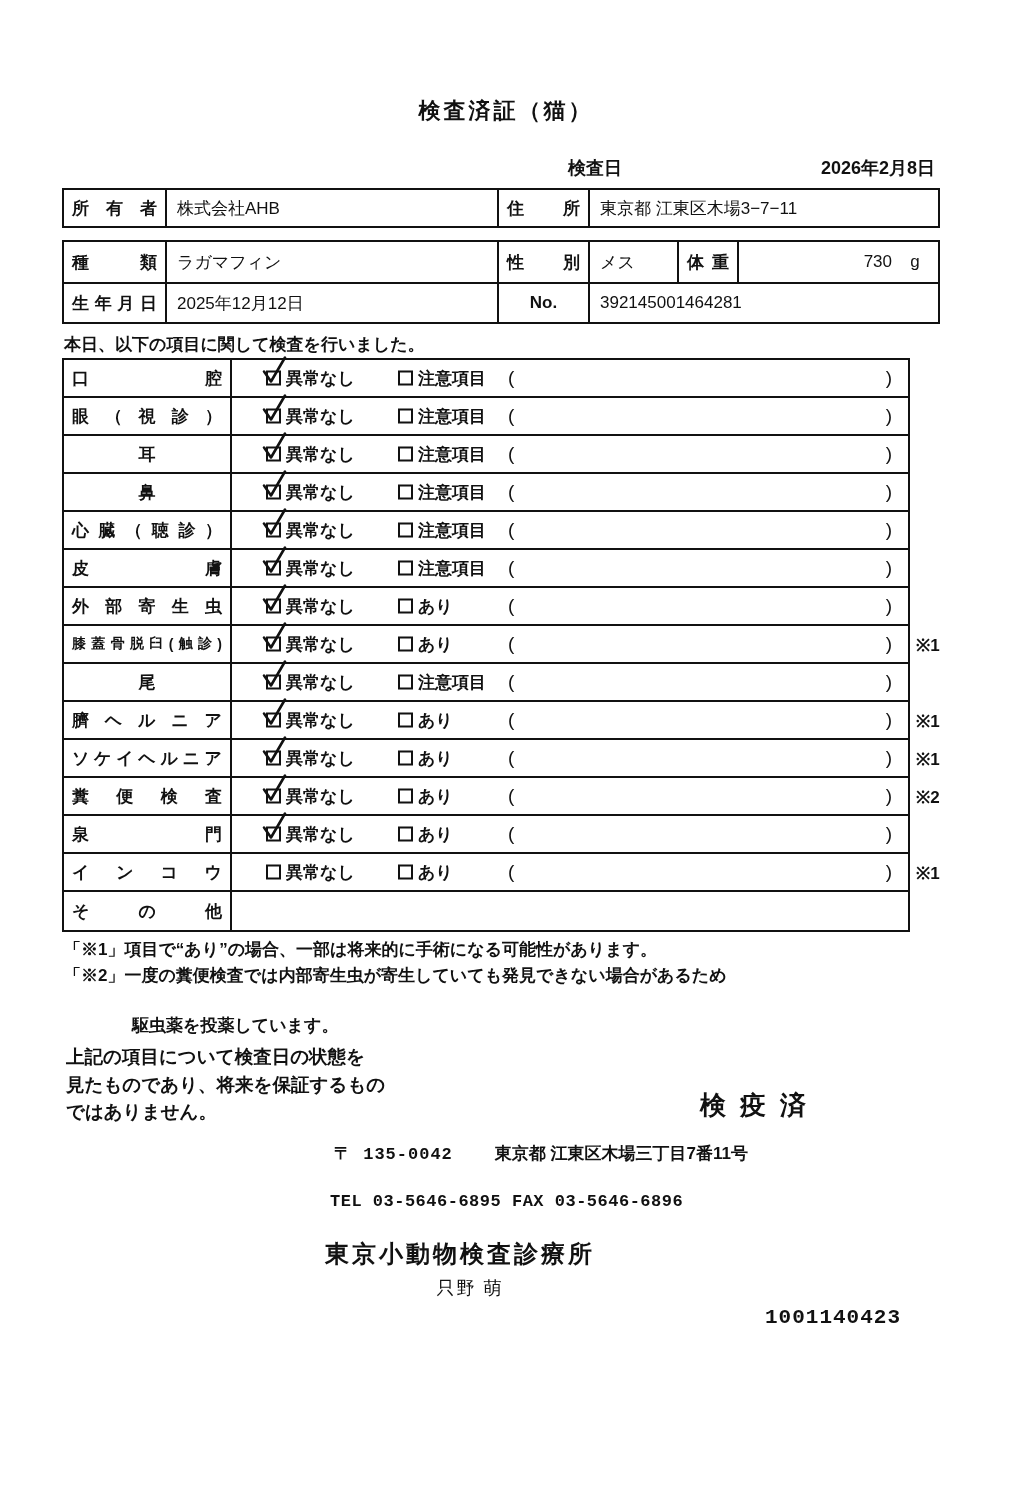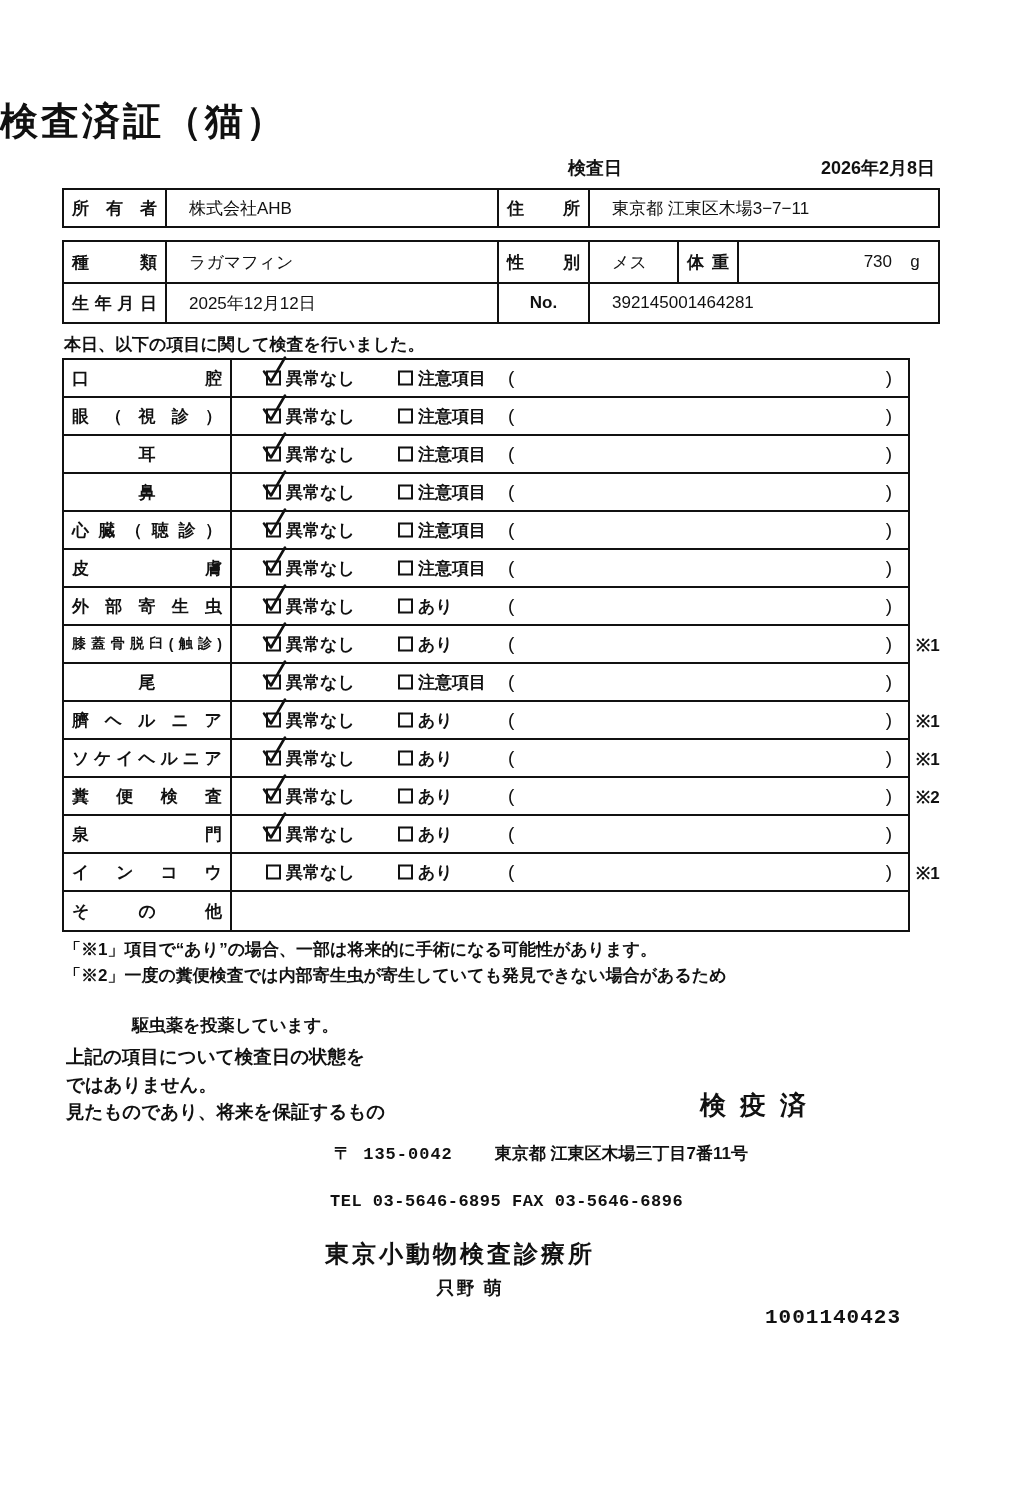--- a/index.html
+++ b/index.html
@@ -1,35 +1,35 @@
 <!DOCTYPE html>
 <html><head>
 <meta charset="utf-8">
 <style>
   * { margin:0; padding:0; box-sizing:border-box; }
   html,body { background:#e8e8e8; }
   body { font-family:"Liberation Sans", sans-serif; color:#111; }
   .page { position:relative; width:1012px; height:1486px; background:#ffffff; margin:0 auto; overflow:hidden; }
 
-  .title { position:absolute; top:96px; left:0; width:100%; 
-           font-size:38px; font-weight:600; letter-spacing:3px; }
+  .title { position:absolute; top:96px; left:0; width:100%; text-align:center;
+           font-size:22px; font-weight:600; letter-spacing:3px; }
 
   .date-label { position:absolute; top:156px; left:568px; font-size:18px; font-weight:600; }
   .date-value { position:absolute; top:156px; right:77px; font-size:18px; font-weight:600; }
 
   .tbl { position:absolute; left:62px; width:878px; border:2px solid #111; background:#fff; }
   .tbl1 { top:188px; }
   .tbl2 { top:240px; }
   .tr { display:flex; height:40px; }
   .tbl1 .tr { height:36px; }
   .tbl2 .tr + .tr { border-top:2px solid #111; }
   .c { border-right:2px solid #111; display:flex; align-items:center; font-size:17px; }
   .c:last-child { border-right:none; }
   .lab { font-weight:600; }
-  .val { padding-left:22px; font-weight:500; }
+  .val { padding-left:10px; font-weight:500; }
   .w103 { width:103px; } .w332 { width:332px; } .w91 { width:91px; }
   .w89 { width:89px; } .w60 { width:60px; } .grow { flex:1; }
   .ccenter { justify-content:center; font-weight:600; }
   .wv { flex:1; text-align:right; font-weight:500; }
   .wu { width:46px; text-align:center; font-weight:500; }
 
   .statement { position:absolute; top:333px; left:64px; font-size:17px; font-weight:600; }
 
   .checklist { position:absolute; top:358px; left:62px; width:848px; border:2px solid #111; background:#fff; }
   .trow { display:flex; height:38px; border-bottom:2px solid #111; }
@@ -58,21 +58,21 @@
   .stamp { position:absolute; top:1088px; left:700px; font-size:26px; font-weight:600; letter-spacing:14px; white-space:nowrap; }
 
   .postal-line { position:absolute; top:1142px; left:318px; display:flex; gap:42px; align-items:baseline;margin-left:16px; }
   .postal { font-family:"Liberation Mono", monospace; font-size:17px; font-weight:600; letter-spacing:1px; }
   .clinic-addr { font-size:17px; font-weight:600; }
 
   .telfax { position:absolute; top:1192px; left:330px; font-family:"Liberation Mono", monospace;
             font-size:17px; font-weight:600; letter-spacing:0.5px; }
 
   .clinic { position:absolute; top:1238px; left:325px; font-size:24px; font-weight:600; letter-spacing:3px; }
-  .vet { position:absolute; top:1276px; left:325px; width:290px; text-align:center; font-size:18px; font-weight:700; letter-spacing:2px; }
+  .vet { position:absolute; top:1276px; left:325px; width:290px; text-align:center; font-size:18px; font-weight:400; letter-spacing:2px; }
   .serial { position:absolute; top:1306px; left:765px; font-family:"Liberation Mono", monospace;
             font-size:21px; font-weight:600; letter-spacing:1px; }
 </style>
 </head>
 <body>
 
 <div class="page">
 
   <div class="title">検査済証（猫）</div>
 
@@ -488,22 +488,22 @@
     </div>
 
   </div>
 
   <div class="fn fn1">「※1」項目で“あり”の場合、一部は将来的に手術になる可能性があります。</div>
   <div class="fn fn2">「※2」一度の糞便検査では内部寄生虫が寄生していても発見できない場合があるため</div>
   <div class="fn fn3">駆虫薬を投薬しています。</div>
 
   <div class="disclaimer">
     <div>上記の項目について検査日の状態を</div>
+    <div>見たものであり、将来を保証するもの</div>
     <div>ではありません。</div>
-    <div>見たものであり、将来を保証するもの</div>
   </div>
 
   <div class="stamp">検疫済</div>
 
   <div class="postal-line">
     <span class="postal">〒 135-0042</span>
     <span class="clinic-addr">東京都 江東区木場三丁目7番11号</span>
   </div>
 
   <div class="telfax">TEL 03-5646-6895  FAX 03-5646-6896</div>

